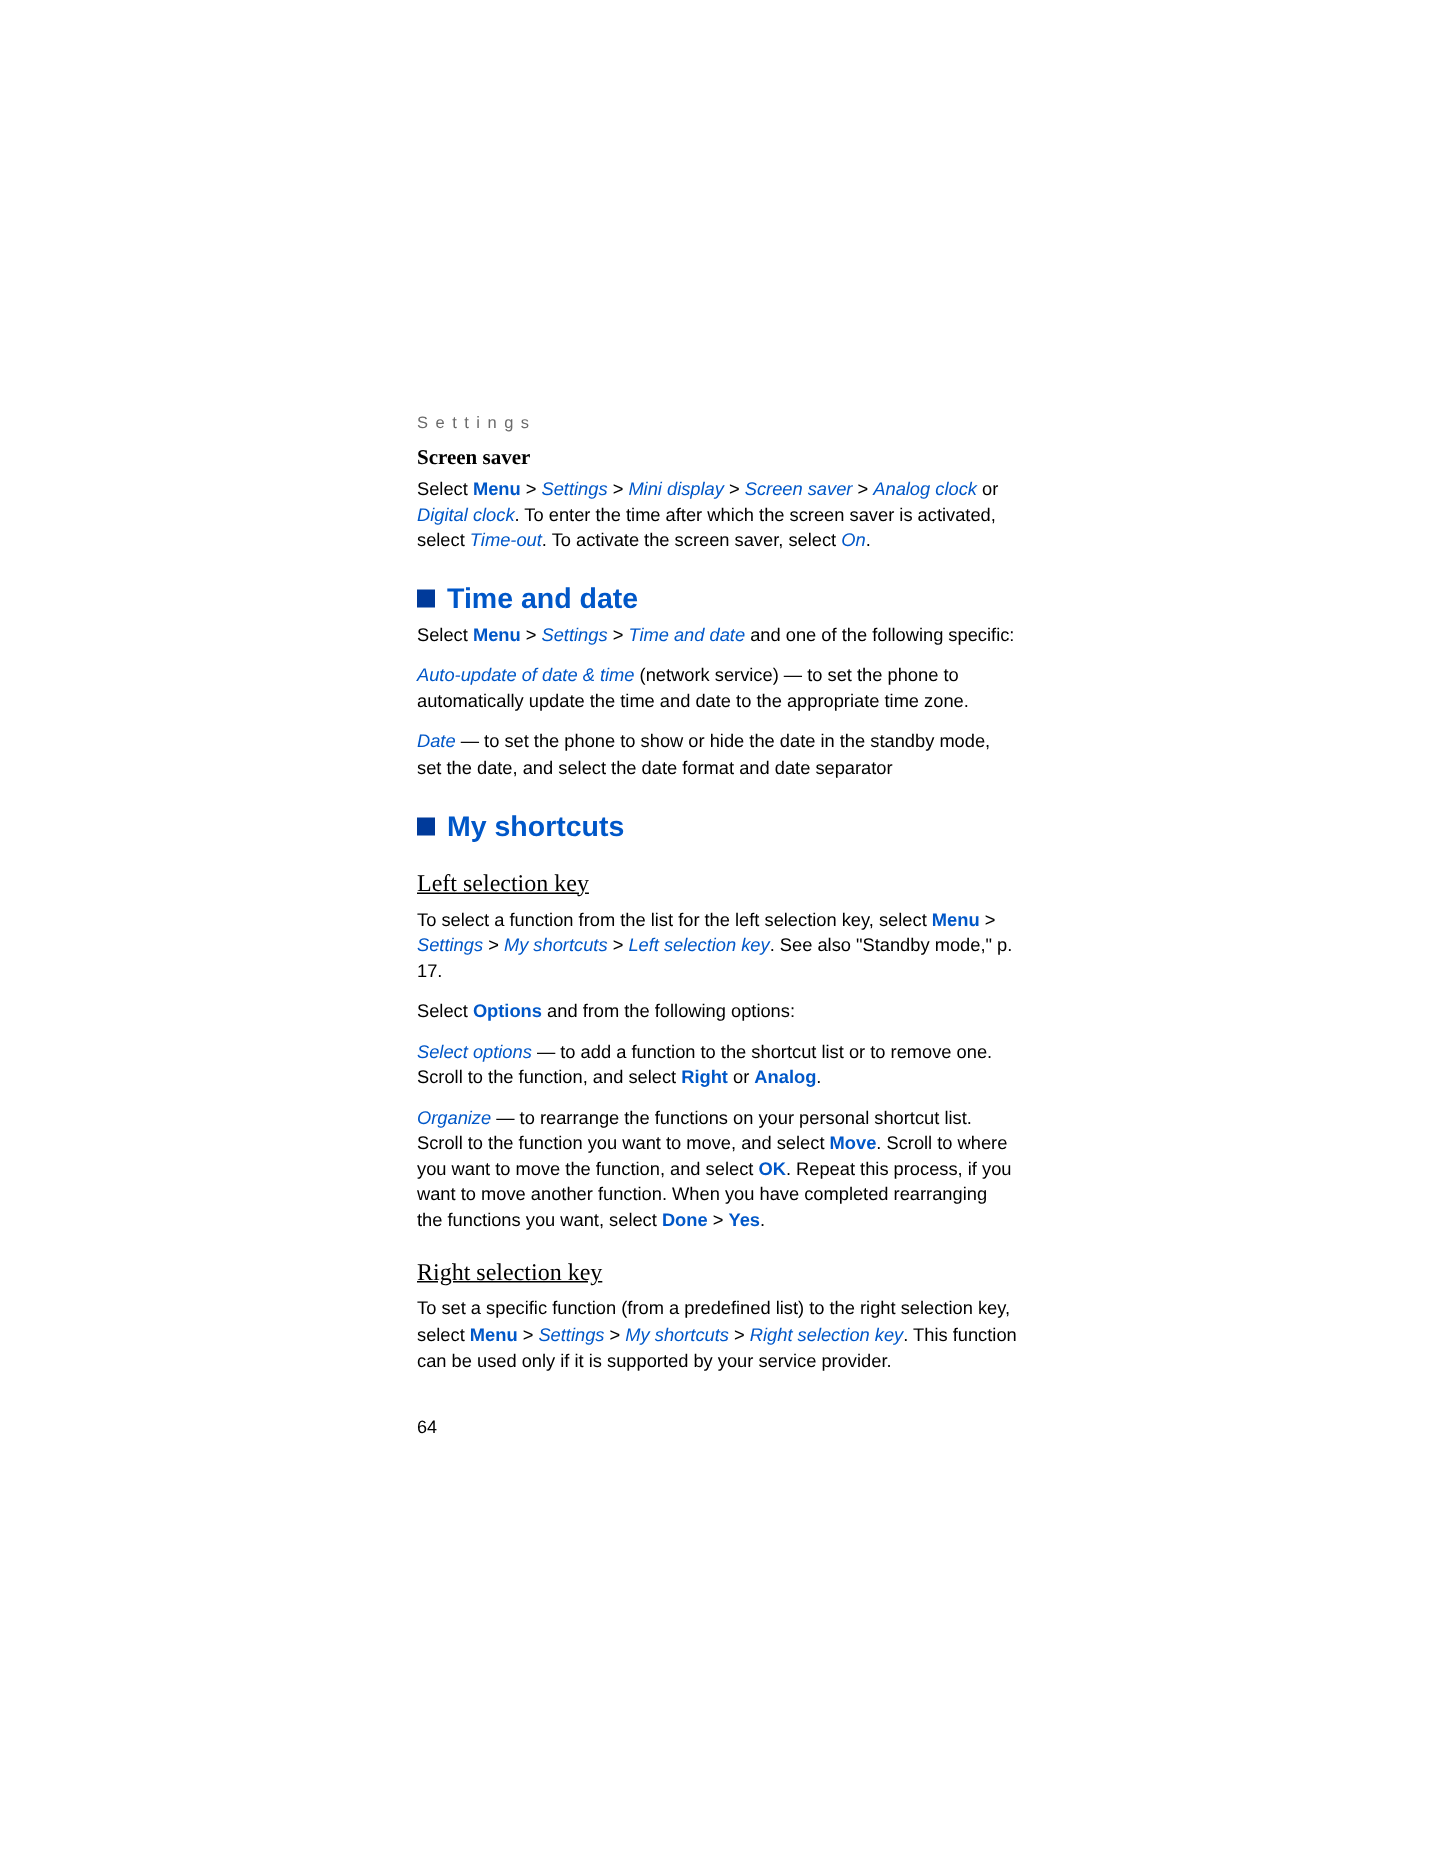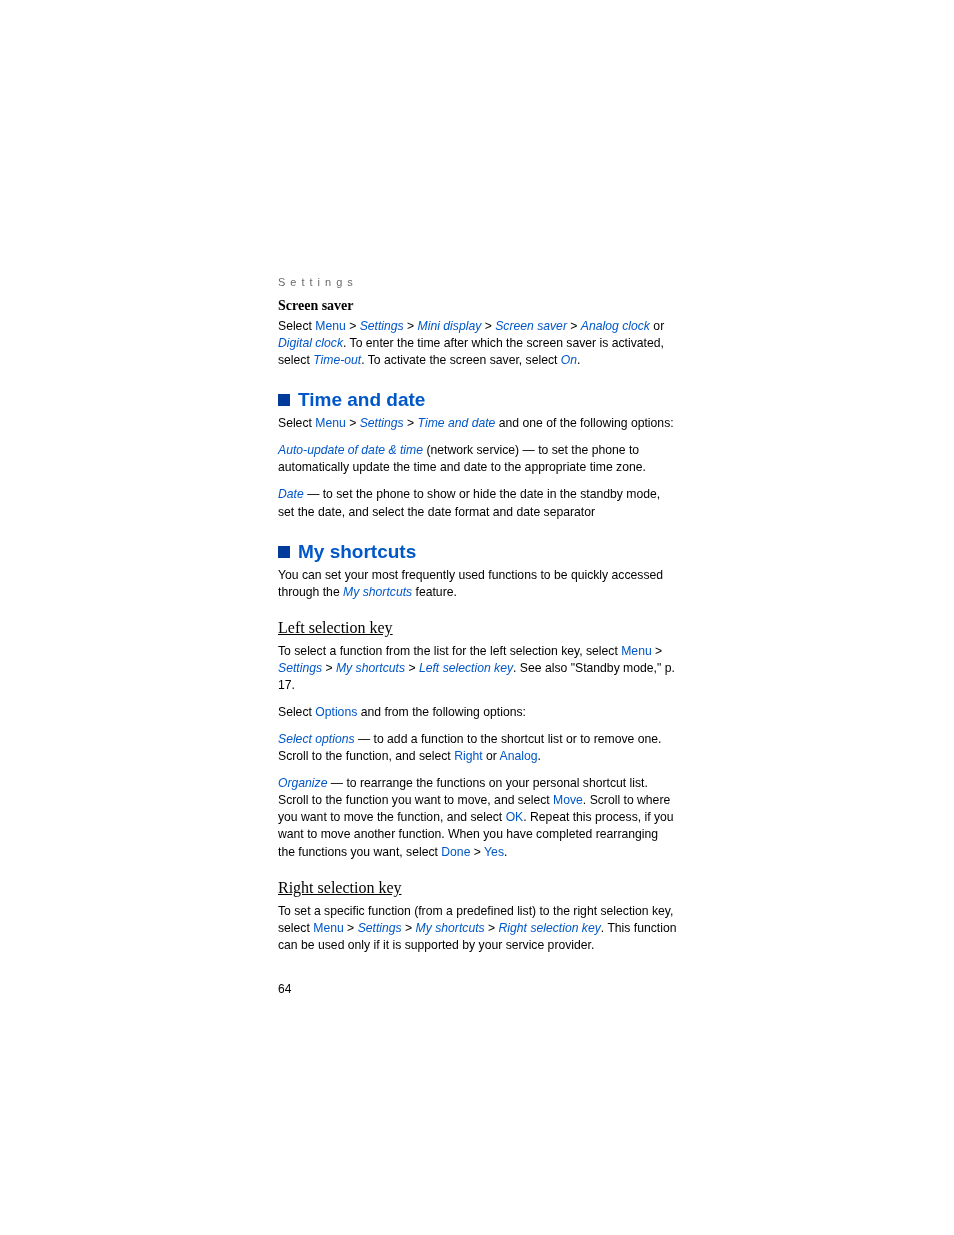--- a/index.html
+++ b/index.html
@@ -47,48 +47,47 @@
     vertical-align: middle;
     position: relative;
     top: -1px;
   }
   .h3 {
     font-size: 16px;
     font-family: Georgia, 'Times New Roman', serif;
     text-decoration: underline;
     margin: 18px 0 6px 0;
   }
-  .bold { font-weight: normal; color: #0057c8; }
+  .bold { font-weight: bold; color: #0057c8; }
   .ital { font-style: italic; color: #0057c8; }
   .pagenum {
     font-size: 12px;
     font-weight: normal;
     margin-top: 28px;
   }
 </style>
 </head>
 <body>
 
 <div class="page">
   <div class="section-header">Settings</div>
 
   <div class="sub-h">Screen saver</div>
   <p>
     <span>Select </span><span class="bold">Menu</span><span> &gt; </span><span class="ital">Settings</span><span> &gt; </span><span class="ital">Mini display</span><span> &gt; </span><span class="ital">Screen saver</span><span> &gt; </span><span class="ital">Analog clock</span><span> or </span><span class="ital">Digital clock</span><span>. To enter the time after which the screen saver is activated, select </span><span class="ital">Time-out</span><span>. To activate the screen saver, select </span><span class="ital">On</span><span>.</span>
   </p>
 
   <div class="h2"><span class="square"></span><span>Time and date</span></div>
   <p>
-    <span>Select </span><span class="bold">Menu</span><span> &gt; </span><span class="ital">Settings</span><span> &gt; </span><span class="ital">Time and date</span><span> and one of the following options:</span>
+    <span>Select </span><span class="bold">Menu</span><span> &gt; </span><span class="ital">Settings</span><span> &gt; </span><span class="ital">Time and date</span><span> and one of the following specific:</span>
   </p>
   <p><span class="ital">Auto-update of date &amp; time</span><span> (network service) — to set the phone to automatically update the time and date to the appropriate time zone.</span></p>
   <p><span class="ital">Date</span><span> — to set the phone to show or hide the date in the standby mode, set the date, and select the date format and date separator</span></p>
 
   <div class="h2"><span class="square"></span><span>My shortcuts</span></div>
-  <p><span>You can set your most frequently used functions to be quickly accessed through the </span><span class="ital">My shortcuts</span><span> feature.</span></p>
 
   <div class="h3">Left selection key</div>
   <p>
     <span>To select a function from the list for the left selection key, select </span><span class="bold">Menu</span><span> &gt; </span><span class="ital">Settings</span><span> &gt; </span><span class="ital">My shortcuts</span><span> &gt; </span><span class="ital">Left selection key</span><span>. See also "Standby mode," p. 17.</span>
   </p>
   <p><span>Select </span><span class="bold">Options</span><span> and from the following options:</span></p>
   <p>
     <span class="ital">Select options</span><span> — to add a function to the shortcut list or to remove one. Scroll to the function, and select </span><span class="bold">Right</span><span> or </span><span class="bold">Analog</span><span>.</span>
   </p>
   <p>

